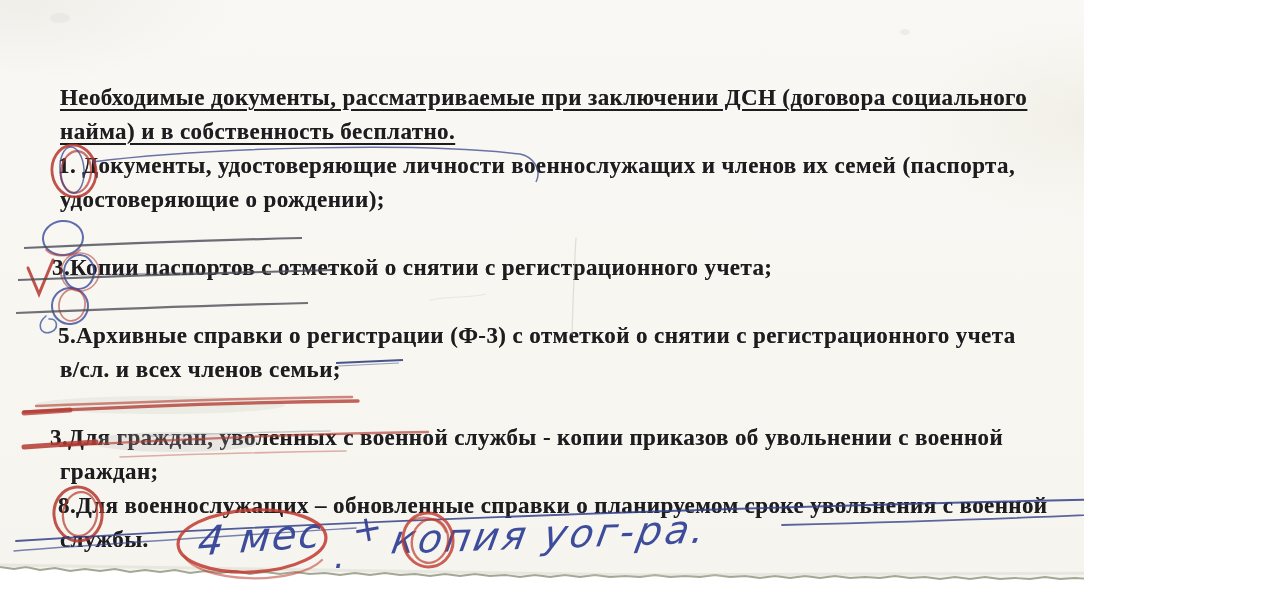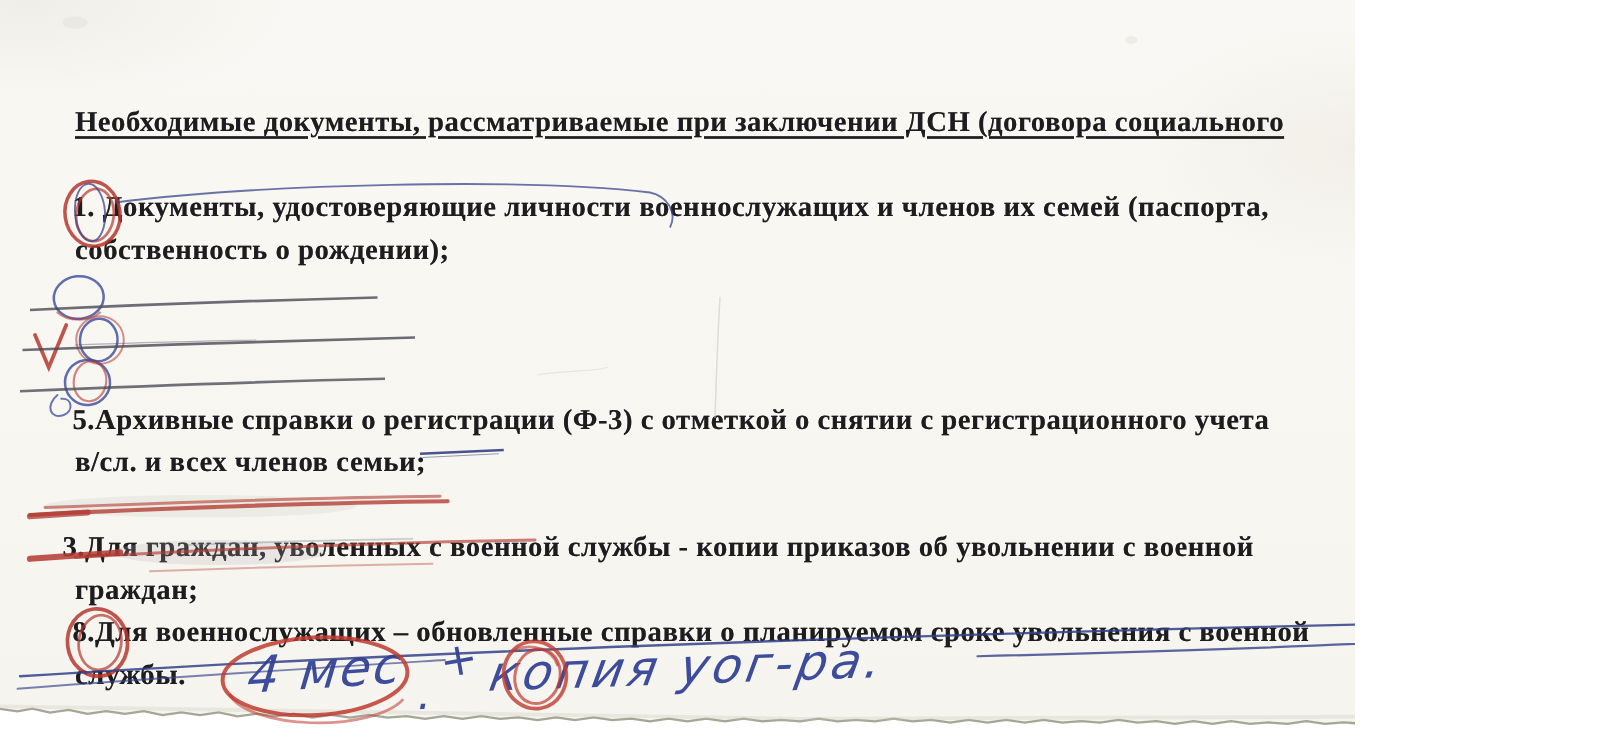--- a/index.html
+++ b/index.html
@@ -21,23 +21,25 @@
   .hw2{left:392px;top:512px;font-size:39px;letter-spacing:3px;transform:rotate(-2deg) skewX(-12deg);}
   svg{position:absolute;left:0;top:0;pointer-events:none;}
 </style>
 </head>
 <body>
 
 <div class="page">
   <div class="paper"></div>
 
   <div class="tline underlined" style="left:60px;top:86px">Необходимые документы, рассматриваемые при заключении ДСН (договора социального</div>
+  <div class="tline underlined" style="left:60px;top:120px">найма) и в собственность бесплатно.</div>
 
   <div class="tline" style="left:58px;top:154px">1. Документы, удостоверяющие личности военнослужащих и членов их семей (паспорта,</div>
-  <div class="tline" style="left:60px;top:188px">собственность о рождении);</div>
+  <div class="tline" style="left:60px;top:188px">удостоверяющие о рождении);</div>
+  <div class="tline" style="left:52px;top:256px">3.Копии паспортов с отметкой о снятии с регистрационного учета;</div>
   <div class="tline" style="left:58px;top:324px">5.Архивные справки о регистрации (Ф-3) с отметкой о снятии с регистрационного учета</div>
   <div class="tline" style="left:60px;top:358px">в/сл. и всех членов семьи;</div>
   <div class="tline" style="left:50px;top:426px">3.Для граждан, уволенных с военной службы - копии приказов об увольнении с военной</div>
   <div class="tline" style="left:60px;top:460px">граждан;</div>
   <div class="tline" style="left:58px;top:494px">8.Для военнослужащих – обновленные справки о планируемом сроке увольнения с военной</div>
   <div class="tline" style="left:60px;top:528px">службы.</div>
 
   <svg width="1280" height="596" viewBox="0 0 1280 596">
     <path d="M0,567 L14,569 26,567 40,570 55,568 70,571 85,569 100,571 115,569 130,572 145,570 160,572 175,570 190,573 205,571 220,573 235,571 250,574 265,572 280,574 295,572 310,574 325,573 340,575 355,573 370,575 385,573 400,575 415,574 430,576 445,574 460,576 475,574 490,576 505,575 520,577 535,575 550,577 565,575 580,577 595,575 610,577 625,576 640,577 655,575 670,577 685,576 700,577 715,575 730,577 745,576 760,578 775,576 790,578 805,576 820,578 835,576 850,578 865,577 880,578 895,576 910,578 925,577 940,579 955,577 970,579 985,577 1000,579 1015,578 1030,579 1045,577 1060,579 1075,578 1090,579 1105,578 1120,579 1135,577 1150,578 1165,576 1180,575 1195,573 1210,570 1225,566 1240,561 1252,557 1262,554 1270,551 1280,549 L1280,596 L0,596 Z" fill="#ffffff"></path>
     <path d="M0,567 L14,569 26,567 40,570 55,568 70,571 85,569 100,571 115,569 130,572 145,570 160,572 175,570 190,573 205,571 220,573 235,571 250,574 265,572 280,574 295,572 310,574 325,573 340,575 355,573 370,575 385,573 400,575 415,574 430,576 445,574 460,576 475,574 490,576 505,575 520,577 535,575 550,577 565,575 580,577 595,575 610,577 625,576 640,577 655,575 670,577 685,576 700,577 715,575 730,577 745,576 760,578 775,576 790,578 805,576 820,578 835,576 850,578 865,577 880,578 895,576 910,578 925,577 940,579 955,577 970,579 985,577 1000,579 1015,578 1030,579 1045,577 1060,579 1075,578 1090,579 1105,578 1120,579 1135,577 1150,578 1165,576 1180,575 1195,573 1210,570 1225,566 1240,561 1252,557 1262,554 1270,551 1280,549" fill="none" stroke="#8d927c" stroke-width="1.8" opacity="0.8"></path>

